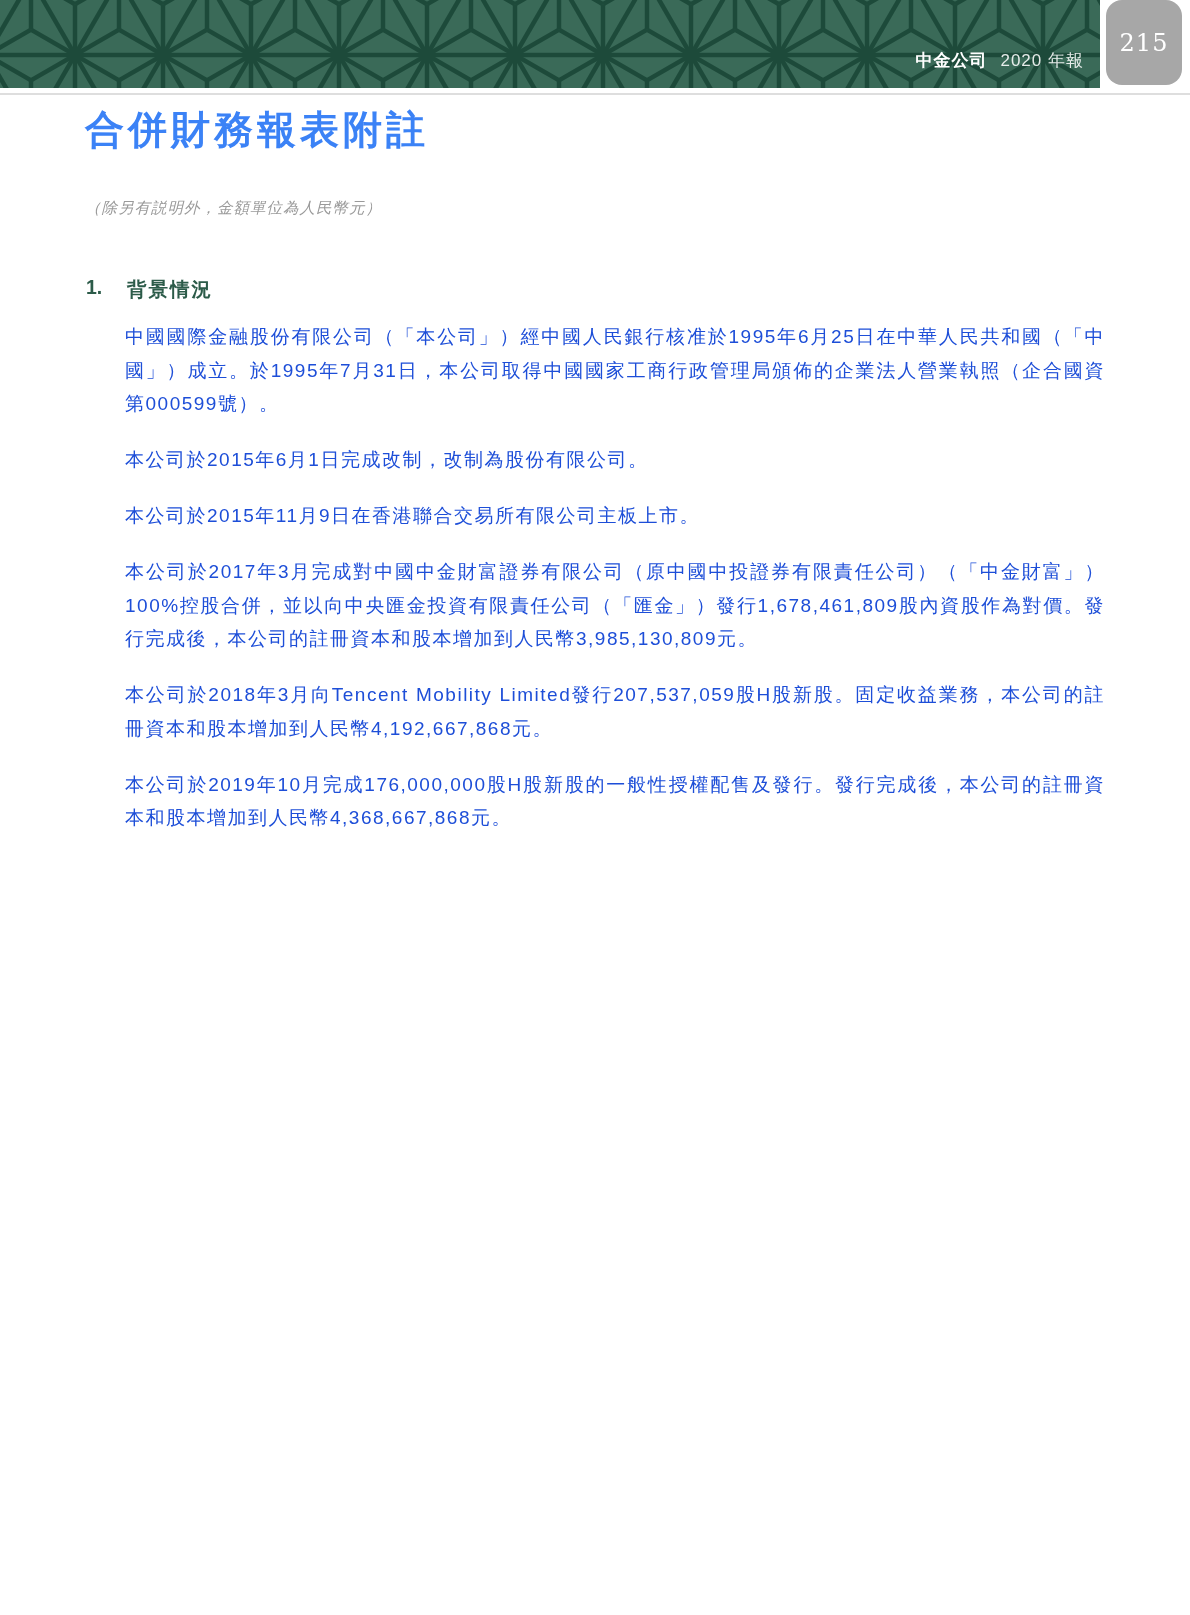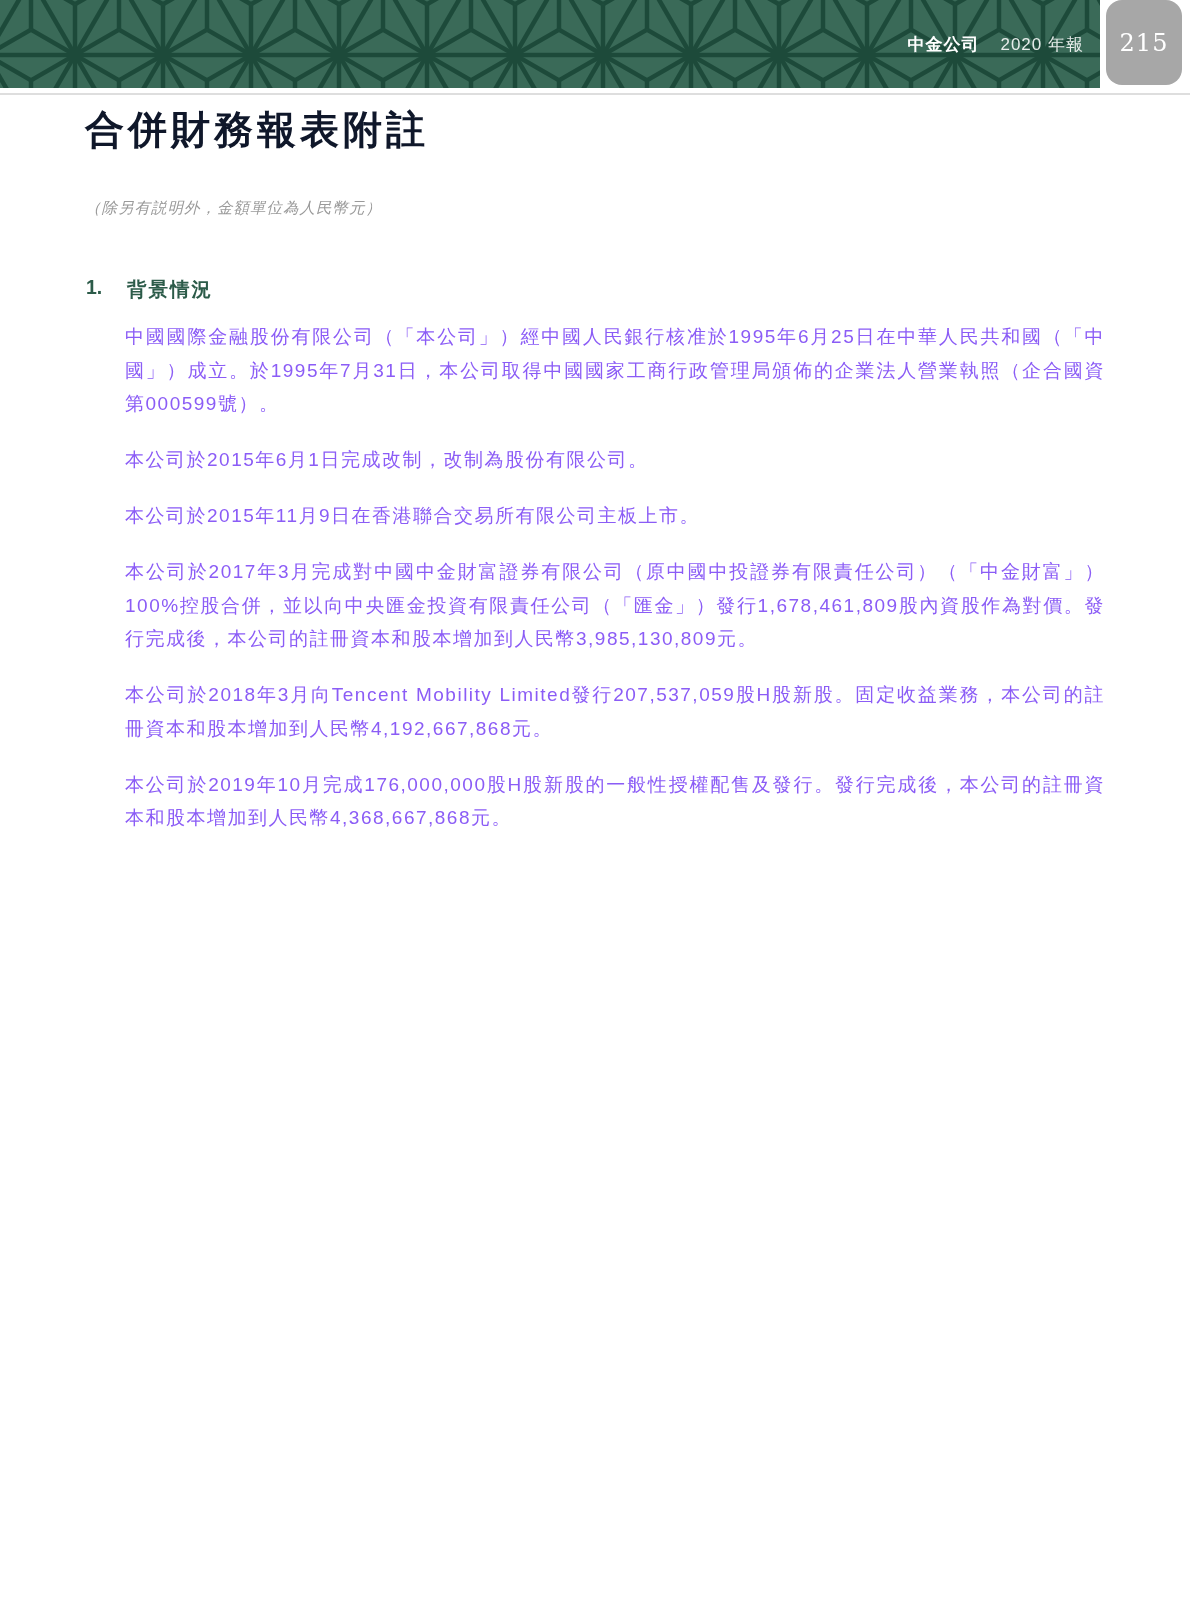--- a/index.html
+++ b/index.html
@@ -15,22 +15,22 @@
   
   .banner {
     position: absolute;
     left: 0; top: 0;
     width: 1100px; height: 88px;
     overflow: hidden;
   }
   .banner svg { display: block; }
   .banner-text {
     position: absolute;
-    right: 16px; top: 0; height: 100%;
-    display: flex; align-items: center; gap: 21px;
+    right: 16px; top: 16px; height: 100%;
+    display: flex; align-items: center; gap: 13px;
     color: #ffffff;
     font-size: 17px;
     letter-spacing: 1px;
   }
   .banner-text .brand { font-weight: bold; color: #ffffff; }
   .banner-text .edition { font-weight: 400; color: rgba(255,255,255,0.88); }
 
   .pagebox {
     position: absolute;
     left: 1106px; top: 0;
@@ -52,21 +52,21 @@
 
   
   .doc-title {
     position: absolute;
     left: 85px; top: 103px;
     margin: 0;
     font-family: "Liberation Serif", "DejaVu Serif", serif;
     font-weight: 600;
     font-size: 39px;
     letter-spacing: 4px;
-    color: #0f172a;
+    color: #3b82f6;
   }
   .doc-subtitle {
     position: absolute;
     left: 85px; top: 198px;
     margin: 0;
     font-family: "Liberation Serif", "DejaVu Serif", serif;
     font-style: italic;
     font-size: 15.5px;
     letter-spacing: 1px;
     color: #9a9a9a;
@@ -86,21 +86,21 @@
   .paragraphs {
     position: absolute;
     left: 125px; top: 320px;
     width: 980px;
   }
   .para {
     margin: 0 0 22.5px 0;
     font-size: 19px;
     line-height: 33.5px;
     letter-spacing: 1.5px;
-    color: #8b5cf6;
+    color: #1d4ed8;
     text-align: justify;
   }
 </style>
 </head>
 <body>
 
 <div class="page">
 
   <header>
     <div class="banner">

